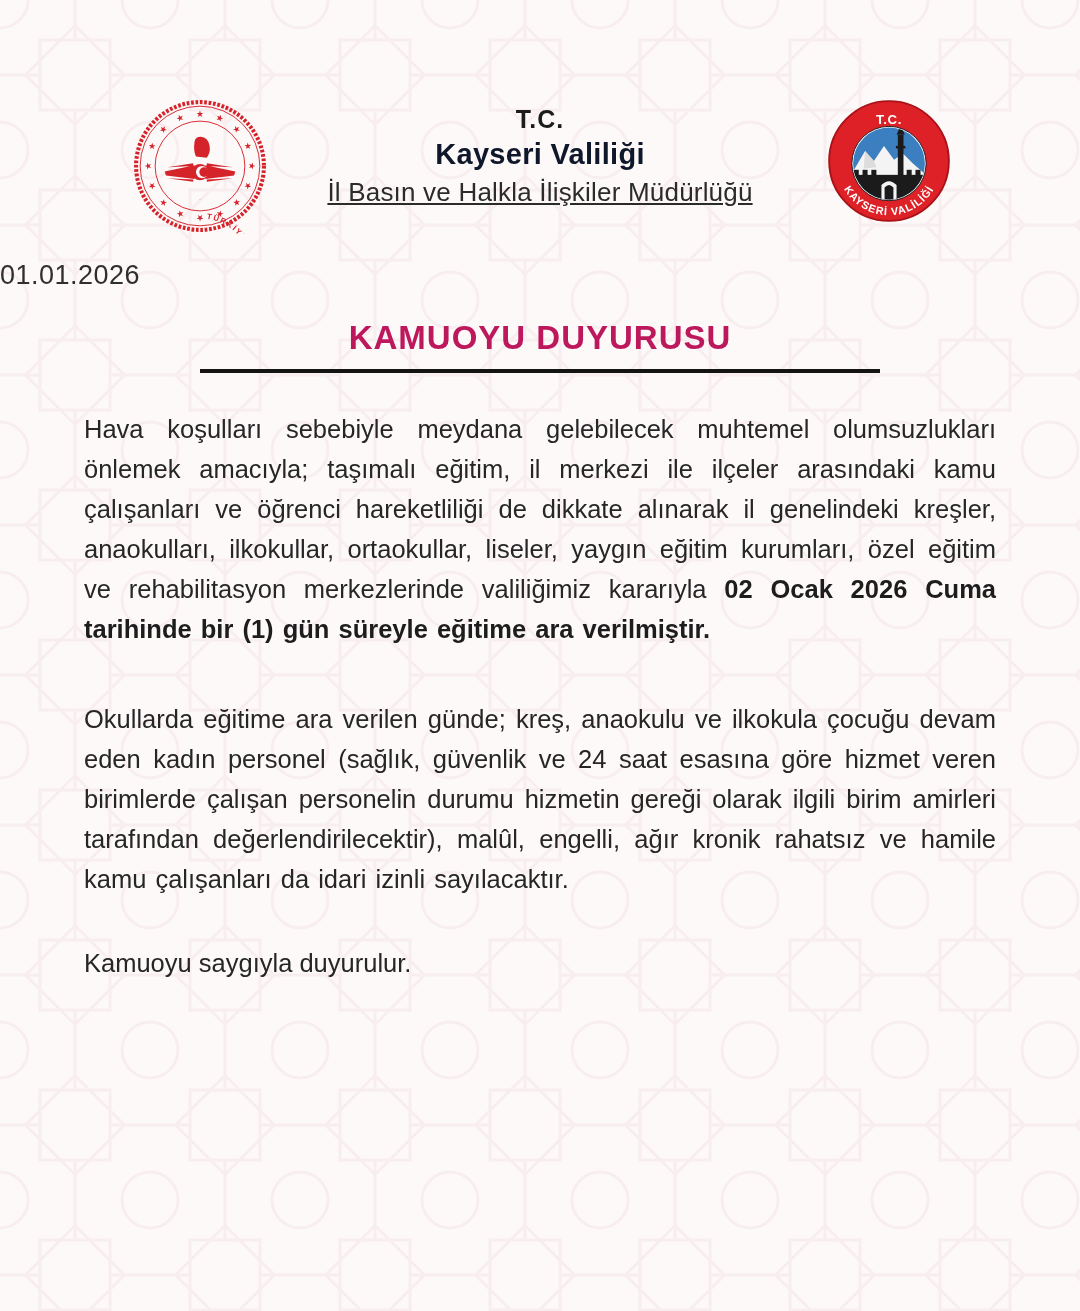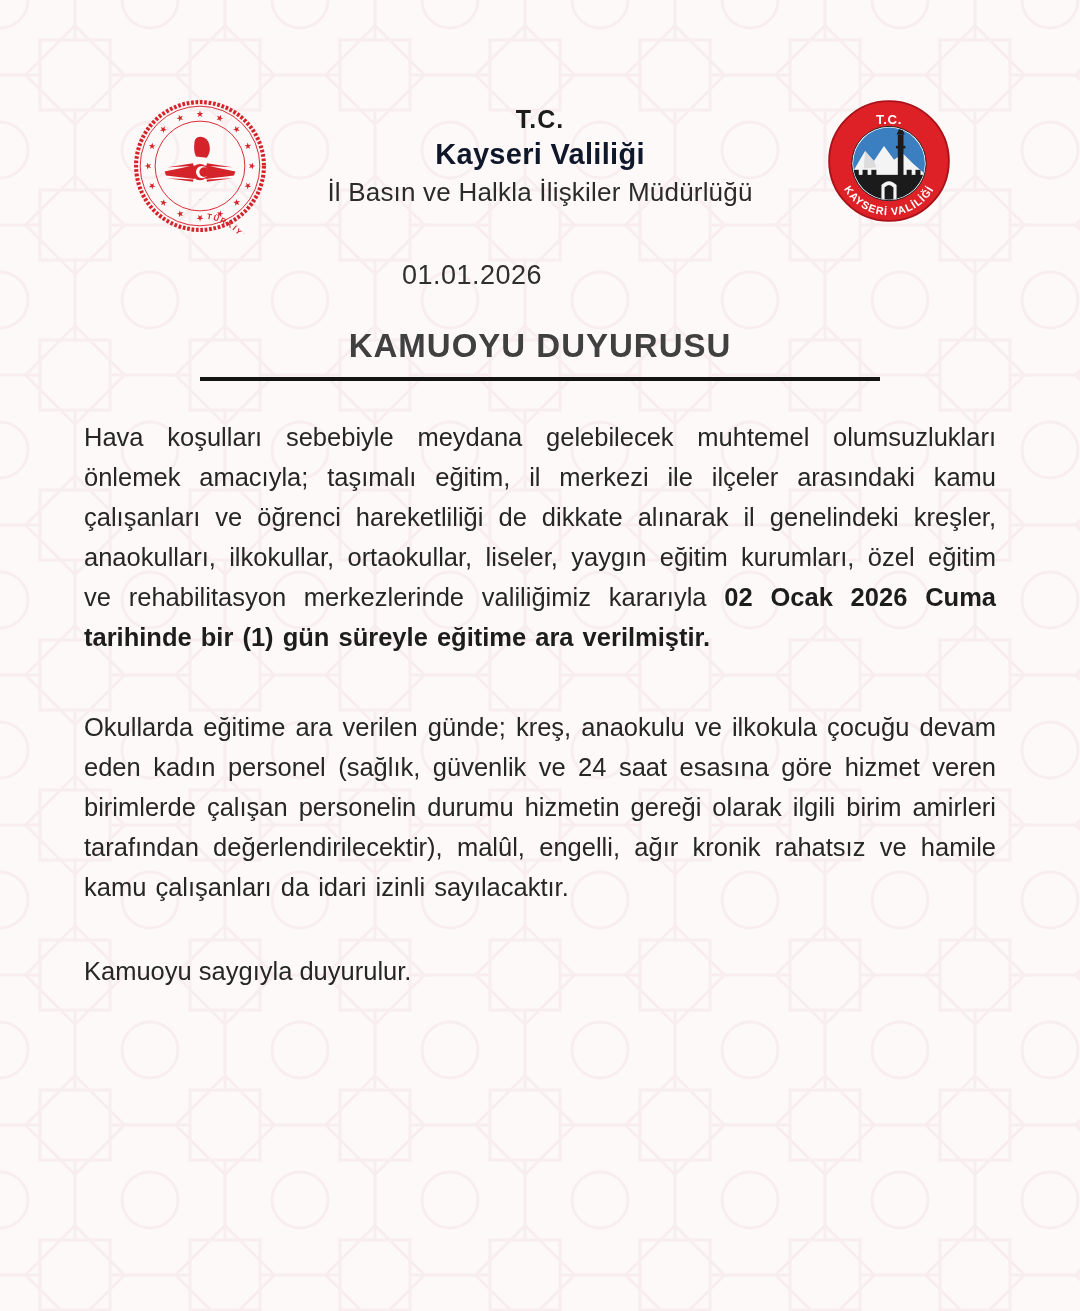--- a/index.html
+++ b/index.html
@@ -17,27 +17,27 @@
   }
   .content{position:relative;z-index:1;}
 
   
   .header{position:relative;height:160px;margin-top:98px;}
   .logo-left{position:absolute;left:132px;top:0;width:136px;height:136px;}
   .logo-right{position:absolute;right:128px;top:0;width:126px;height:126px;}
   .org{position:absolute;left:50%;transform:translateX(-50%);top:6px;text-align:center;white-space:nowrap;}
   .org-tc{font-size:25px;font-weight:bold;letter-spacing:1px;color:#1c1c1c;line-height:1.25;}
   .org-name{font-size:29px;font-weight:bold;color:#0f172a;line-height:1.35;letter-spacing:0.3px;}
-  .org-dept{font-size:26px;font-weight:400;color:#2b2b2b;line-height:1.45;letter-spacing:0.2px;}
+  .org-dept{font-size:26px;font-weight:400;color:#2b2b2b;line-height:1.45;letter-spacing:0.2px;text-decoration:underline;}
 
   
-  .date-row{text-align:center;padding-right:136px;margin-top:2px;font-size:27px;color:#2f2f2f;letter-spacing:0.5px;}
+  .date-row{text-align:left;padding-right:136px;margin-top:2px;font-size:27px;color:#2f2f2f;letter-spacing:0.5px;}
 
   
-  .title{margin-top:36px;text-align:center;font-size:33px;font-weight:800;letter-spacing:1px;color:#404040;}
+  .title{margin-top:28px;text-align:center;font-size:33px;font-weight:800;letter-spacing:1px;color:#be185d;}
   .title-underline{width:680px;height:4px;background:#141414;margin:12px auto 0 auto;}
 
   
   .doc-body{padding:36px 84px 0 84px;}
   .para{
     font-size:25.5px;line-height:40px;color:#262626;
     text-align:justify;text-align-last:left;
     word-spacing:2px;margin:0 0 50px 0;
   }
   .para b{font-weight:bold;color:#1d1d1d;}

